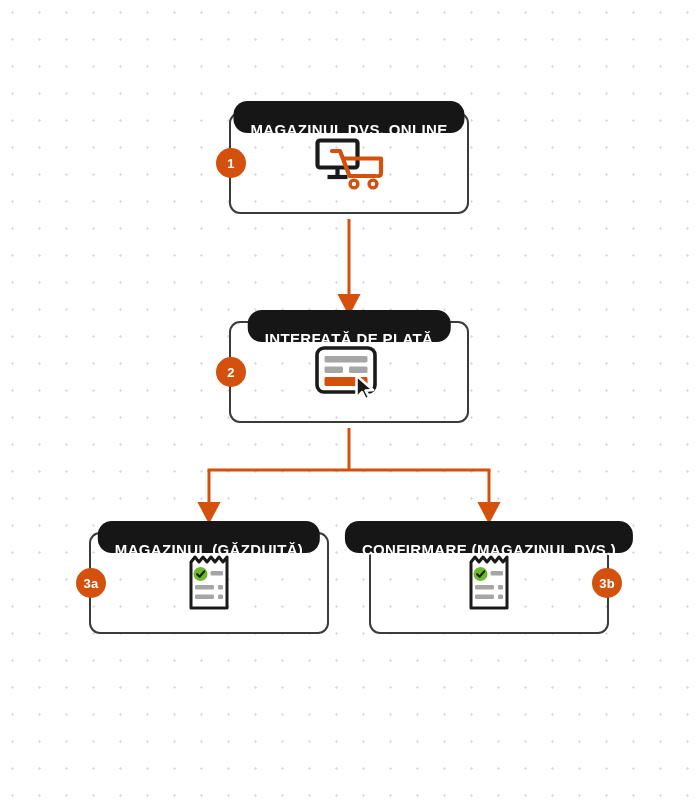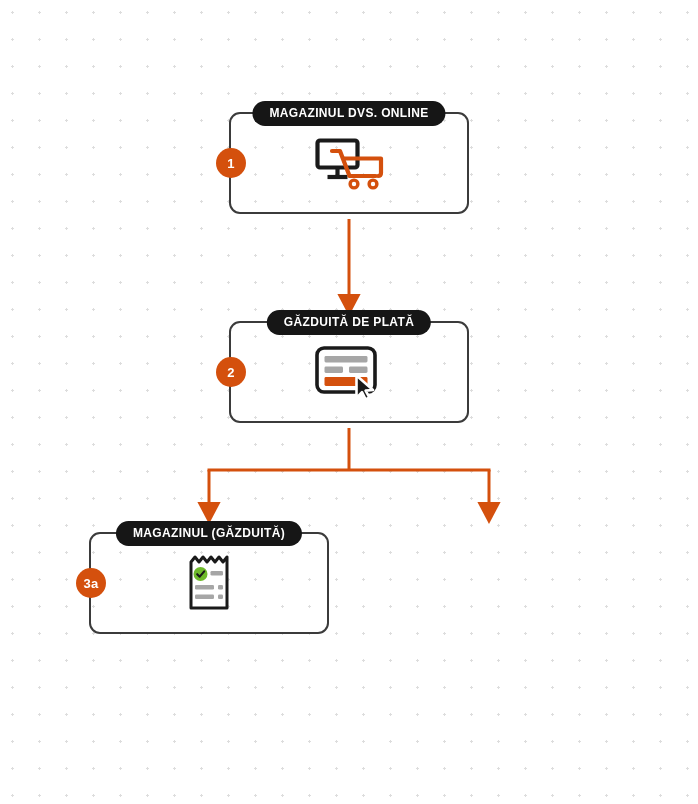--- a/index.html
+++ b/index.html
@@ -48,22 +48,22 @@
   .pill {
     position: absolute;
     top: -13px;
     left: 50%;
     transform: translateX(-50%);
     background: #161616;
     color: #ffffff;
     border-radius: 14px;
     height: 25px;
     line-height: 25px;
-    padding: 0 17px;
-    font-size: 12px;
+    padding: 16px 17px;
+    font-size: 15px;
     font-weight: bold;
     letter-spacing: 0.35px;
     white-space: nowrap;
     text-align: center;
   }
 
   
   .badge {
     position: absolute;
     width: 30px; height: 30px;
@@ -124,21 +124,21 @@
           <path d="M21 16 L29 16 L38.5 41 L64.5 41" fill="none" stroke="#d4500d" stroke-width="4.2" stroke-linecap="round" stroke-linejoin="round"></path>
           <path d="M33 23.5 L70 23.5 L70 38 Q70 41 67 41" fill="none" stroke="#d4500d" stroke-width="4.2" stroke-linecap="round" stroke-linejoin="round"></path>
           <circle cx="43" cy="49" r="3.9" fill="none" stroke="#d4500d" stroke-width="3.4"></circle>
           <circle cx="62" cy="49" r="3.9" fill="none" stroke="#d4500d" stroke-width="3.4"></circle>
         </svg>
       </span>
     </div>
   </div>
 
   <div class="node" id="node-2">
-    <div class="pill">GĂZDUITĂ DE PLATĂ</div>
+    <div class="pill">INTERFAȚĂ DE PLATĂ</div>
     <div class="badge left">2</div>
     <div class="node-inner">
       <span class="icon-wrap">
         <svg width="74" height="60" viewBox="0 0 74 60">
           <rect x="5" y="6" width="58" height="44" rx="7" fill="#ffffff" stroke="#1a1a1a" stroke-width="3.6"></rect>
           <rect x="12.5" y="14" width="43" height="6.5" rx="1.4" fill="#a6a6a6"></rect>
           <rect x="12.5" y="24.5" width="18.5" height="6.5" rx="1.4" fill="#a6a6a6"></rect>
           <rect x="37" y="24.5" width="18.5" height="6.5" rx="1.4" fill="#a6a6a6"></rect>
           <rect x="12.5" y="35" width="43" height="9" rx="1.4" fill="#d4500d"></rect>
 
@@ -161,14 +161,33 @@
           <rect x="27.5" y="18" width="12.5" height="4.6" rx="1.3" fill="#a6a6a6"></rect>
           <rect x="12" y="32" width="19" height="4.6" rx="1.3" fill="#a6a6a6"></rect>
           <rect x="35" y="32" width="5" height="4.6" rx="1.3" fill="#a6a6a6"></rect>
           <rect x="12" y="41.5" width="19" height="4.6" rx="1.3" fill="#a6a6a6"></rect>
           <rect x="35" y="41.5" width="5" height="4.6" rx="1.3" fill="#a6a6a6"></rect>
         </svg>
       </span>
     </div>
   </div>
 
+  <div class="node" id="node-3b">
+    <div class="pill">CONFIRMARE (MAGAZINUL DVS.)</div>
+    <div class="badge right">3b</div>
+    <div class="node-inner">
+      <span class="icon-wrap">
+        <svg width="52" height="60" viewBox="0 0 52 60">
+          <path d="M8 9 L12 4 L16 9 L20 4 L24 9 L28 4 L32 9 L36 4 L40 9 L44 4
+                   L44 55 L8 55 Z" fill="#ffffff" stroke="#1a1a1a" stroke-width="3" stroke-linejoin="round"></path>
+          <circle cx="17.5" cy="21" r="7" fill="#6eb92b"></circle>
+          <path d="M14.2 21.2 L16.7 23.7 L21.2 18.3" fill="none" stroke="#1a1a1a" stroke-width="2.1" stroke-linecap="round" stroke-linejoin="round"></path>
+          <rect x="27.5" y="18" width="12.5" height="4.6" rx="1.3" fill="#a6a6a6"></rect>
+          <rect x="12" y="32" width="19" height="4.6" rx="1.3" fill="#a6a6a6"></rect>
+          <rect x="35" y="32" width="5" height="4.6" rx="1.3" fill="#a6a6a6"></rect>
+          <rect x="12" y="41.5" width="19" height="4.6" rx="1.3" fill="#a6a6a6"></rect>
+          <rect x="35" y="41.5" width="5" height="4.6" rx="1.3" fill="#a6a6a6"></rect>
+        </svg>
+      </span>
+    </div>
+  </div>
 
 </div>
 
 </body></html>

